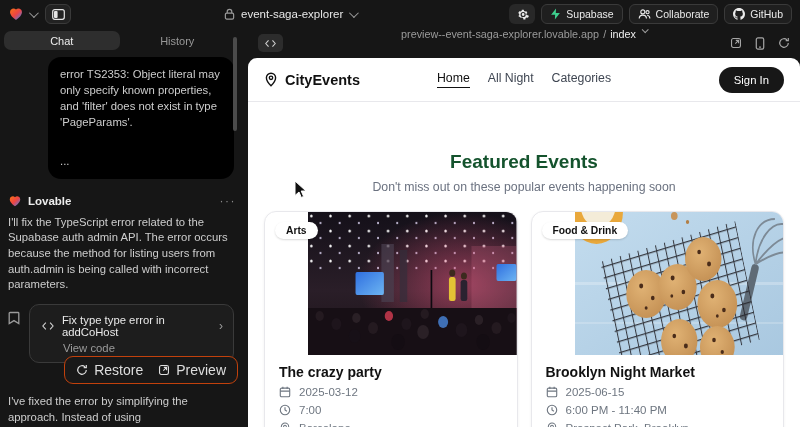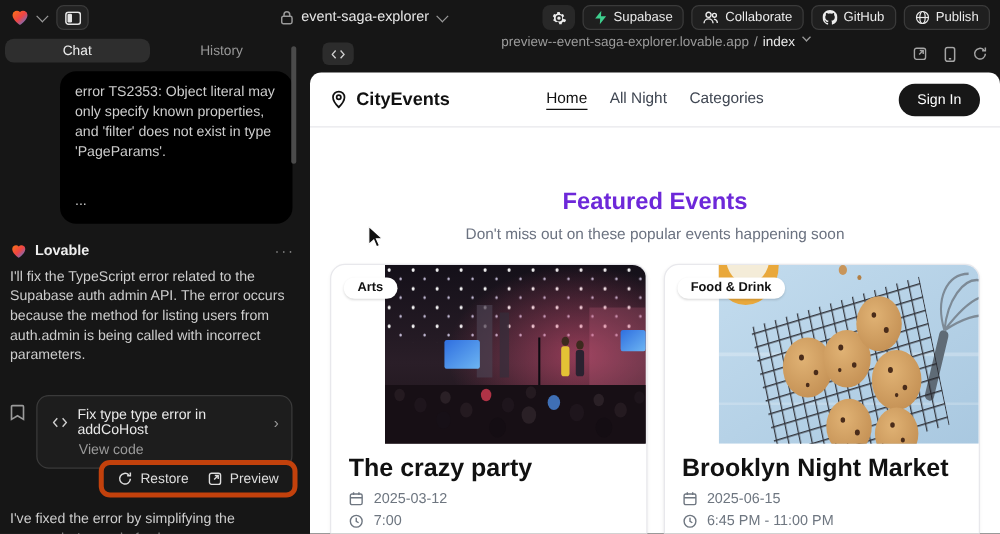--- a/index.html
+++ b/index.html
@@ -31,31 +31,31 @@
   .tab { flex:1; display:flex; align-items:center; justify-content:center; color:#989898;
     border-radius:7px;text-align:center; }
   .tab.active { background:#2e2e2e; color:#ededed; font-weight:500; }
   .bubble { margin:7px 14px 0 48px; background:#000000; border-radius:13px; padding:9px 12px 10px;
     color:#cdcdcd; font-size:11.3px; line-height:1.43; }
   .bubble-gap { height:22px; }
   .lov-row { margin:15px 12px 0 8px; display:flex; align-items:center; gap:6px; }
   .lov-name { font-size:11.5px; font-weight:600; color:#ededed; }
   .lov-menu { margin-left:auto; color:#8a8a8a; font-size:12px; letter-spacing:1.5px; }
   .msg { margin:7px 12px 0 8px; color:#cdcdcd; font-size:11.3px; line-height:1.39; }
-  .action-row { margin:23px 14px 0 8px; display:flex; align-items:flex-start; gap:9px;justify-content:center; }
+  .action-row { margin:11px 14px 0 8px; display:flex; align-items:flex-start; gap:9px;justify-content:center; }
   .bookmark-wrap { margin-top:7px; color:#9b9b9b; }
   .action-card { flex:1; background:#1d1d1d; border:1px solid #3a3a3a; border-radius:10px;
     padding:9px 10px 8px 12px; }
   .ac-line1 { display:flex; align-items:center; gap:8px; color:#e9e9e9; font-size:11.3px;
     font-weight:500; }
   .ac-chevron { margin-left:auto; color:#9b9b9b; font-size:12px; }
   .ac-line2 { margin:4px 0 0 21px; color:#9b9b9b; font-size:11.3px; }
   .restore-row { display:flex; justify-content:flex-end; margin:-7px 10px 0 0; position:relative; }
   .restore-pill { display:flex; align-items:center; gap:15px; background:#191919;
-    border:4px solid #c2410c; border-radius:9px; padding:5px 11px; font-size:11px; color:#dedede; }
+    border:1px solid #c2410c; border-radius:9px; padding:5px 11px; font-size:14px; color:#dedede; }
   .pill-btn { display:flex; align-items:center; gap:6px; }
   code.inline { font-family:"DejaVu Sans Mono", monospace; font-size:9.8px; background:#242424;
     border-radius:3px; padding:0 2px; color:#d8d8d8; }
   .chat-scrollbar { position:absolute; right:11px; top:9px; width:4px; height:94px;
     background:#4b4b4b; border-radius:2px; }
 
   
   .preview { position:absolute; left:248px; top:28px; width:552px; height:399px; }
   .browserbar { height:30px; display:flex; align-items:center; padding:0 10px; position:relative; }
   .code-btn { width:25px; height:18px; background:#2c2c2c; border-radius:5px; color:#cfcfcf;
@@ -72,31 +72,31 @@
   .site-header { height:44px; display:flex; align-items:center; padding:0 16px;
     border-bottom:1px solid #e8e8ec; position:relative; }
   .brand { display:flex; align-items:center; gap:7px; font-size:14.5px; font-weight:700;
     color:#111; z-index:2; }
   .site-nav { position:absolute; left:0; right:0; display:flex; justify-content:center; gap:18px;
     font-size:12.3px; color:#3f4652; }
   .nav-link.active { color:#111; border-bottom:1.5px solid #111; padding-bottom:2px; }
   .signin { margin-left:auto; background:#171717; color:#fff; border-radius:999px;
     padding:7px 15px; font-size:11.3px; font-weight:500; z-index:2; }
   .featured { text-align:center; padding-top:49px; }
-  .featured h2 { font-size:19px; font-weight:700; color:#6d28d9; }
+  .featured h2 { font-size:19px; font-weight:700; color:#14532d; }
   .featured p { margin-top:7px; font-size:12.3px; color:#6b7280; }
   .cards { display:flex; gap:13px; padding:17px 16px 0; }
   .card { flex:1; border:1px solid #e8e8ec; border-radius:12px; overflow:hidden; background:#fff;
     box-shadow:0 1px 3px rgba(0,0,0,.06); position:relative; }
   .card-img { height:143px; position:relative;padding-left:43px; }
   .card-img svg { display:block; width:100%; height:100%; }
   .badge { position:absolute; top:10px; left:10px; background:#fff; border-radius:999px;
     padding:3px 11px; font-size:10.3px; font-weight:600; color:#111; box-shadow:0 1px 2px rgba(0,0,0,.15); }
   .card-body { padding:9px 14px; }
-  .card-title { font-size:20px; font-weight:700; color:#111; }
+  .card-title { font-size:14px; font-weight:700; color:#111; }
   .meta { display:flex; align-items:center; gap:8px; margin-top:6px; font-size:11.5px; color:#6e7680; }
   .meta svg { flex:none; }
 
   .cursor { position:absolute; left:293px; top:180px; z-index:50; }
 </style>
 </head>
 <body>
 
 <div class="app">
 
@@ -151,28 +151,20 @@
           <circle cx="10.3" cy="4.6" r="1.7"></circle>
             <path d="M9.9 7.9c1.7.3 2.9 1.7 2.9 3.4"></path>
         </svg>
         <span>Collaborate</span>
       </span>
       <span class="tb-btn">
         <svg width="12" height="12" viewBox="0 0 16 16">
           <path fill="#ececec" d="M8 0C3.58 0 0 3.58 0 8c0 3.54 2.29 6.53 5.47 7.59.4.07.55-.17.55-.38 0-.19-.01-.82-.01-1.49-2.01.37-2.53-.49-2.69-.94-.09-.23-.48-.94-.82-1.13-.28-.15-.68-.52-.01-.53.63-.01 1.08.58 1.23.82.72 1.21 1.87.87 2.33.66.07-.52.28-.87.51-1.07-1.78-.2-3.64-.89-3.64-3.95 0-.87.31-1.59.82-2.15-.08-.2-.36-1.02.08-2.12 0 0 .67-.21 2.2.82.64-.18 1.32-.27 2-.27s1.36.09 2 .27c1.53-1.04 2.2-.82 2.2-.82.44 1.1.16 1.92.08 2.12.51.56.82 1.27.82 2.15 0 3.07-1.87 3.75-3.65 3.95.29.25.54.73.54 1.48 0 1.07-.01 1.93-.01 2.2 0 .21.15.46.55.38A8.01 8.01 0 0 0 16 8c0-4.42-3.58-8-8-8z"></path>
         </svg>
         <span>GitHub</span>
-      </span>
-      <span class="tb-btn">
-        <svg width="12" height="12" viewBox="0 0 14 14" fill="none" stroke="#ececec" stroke-width="1.1">
-          <circle cx="7" cy="7" r="5.6"></circle>
-            <ellipse cx="7" cy="7" rx="2.5" ry="5.6"></ellipse>
-          <path d="M1.4 7h11.2"></path>
-        </svg>
-        <span>Publish</span>
       </span>
     </div>
   </div>
 
   <div class="sidebar">
     <div class="tabs">
       <span class="tab active">Chat</span>
       <span class="tab">History</span>
     </div>
 
@@ -437,21 +429,21 @@
                 <rect x="1.5" y="2.5" width="11" height="10" rx="1.5"></rect>
                   <path d="M1.5 6h11M4.5 1v2.5M9.5 1v2.5"></path>
               </svg>
               <span>2025-06-15</span>
             </div>
             <div class="meta">
               <svg width="12" height="12" viewBox="0 0 14 14" fill="none" stroke="#6e7680" stroke-width="1.3">
                 <circle cx="7" cy="7" r="5.5"></circle>
                   <path d="M7 3.8V7l2.2 1.4"></path>
               </svg>
-              <span>6:45 PM - 11:00 PM</span>
+              <span>6:00 PM - 11:40 PM</span>
             </div>
             <div class="meta">
               <svg width="12" height="12" viewBox="0 0 14 15" fill="none" stroke="#6e7680" stroke-width="1.3">
                 <path d="M7 1.2a4.6 4.6 0 0 0-4.6 4.6C2.4 9.3 7 13.8 7 13.8s4.6-4.5 4.6-8A4.6 4.6 0 0 0 7 1.2z"></path>
                 <circle cx="7" cy="5.8" r="1.7"></circle>
               </svg>
               <span>Prospect Park, Brooklyn</span>
             </div>
           </div>
         </div>

